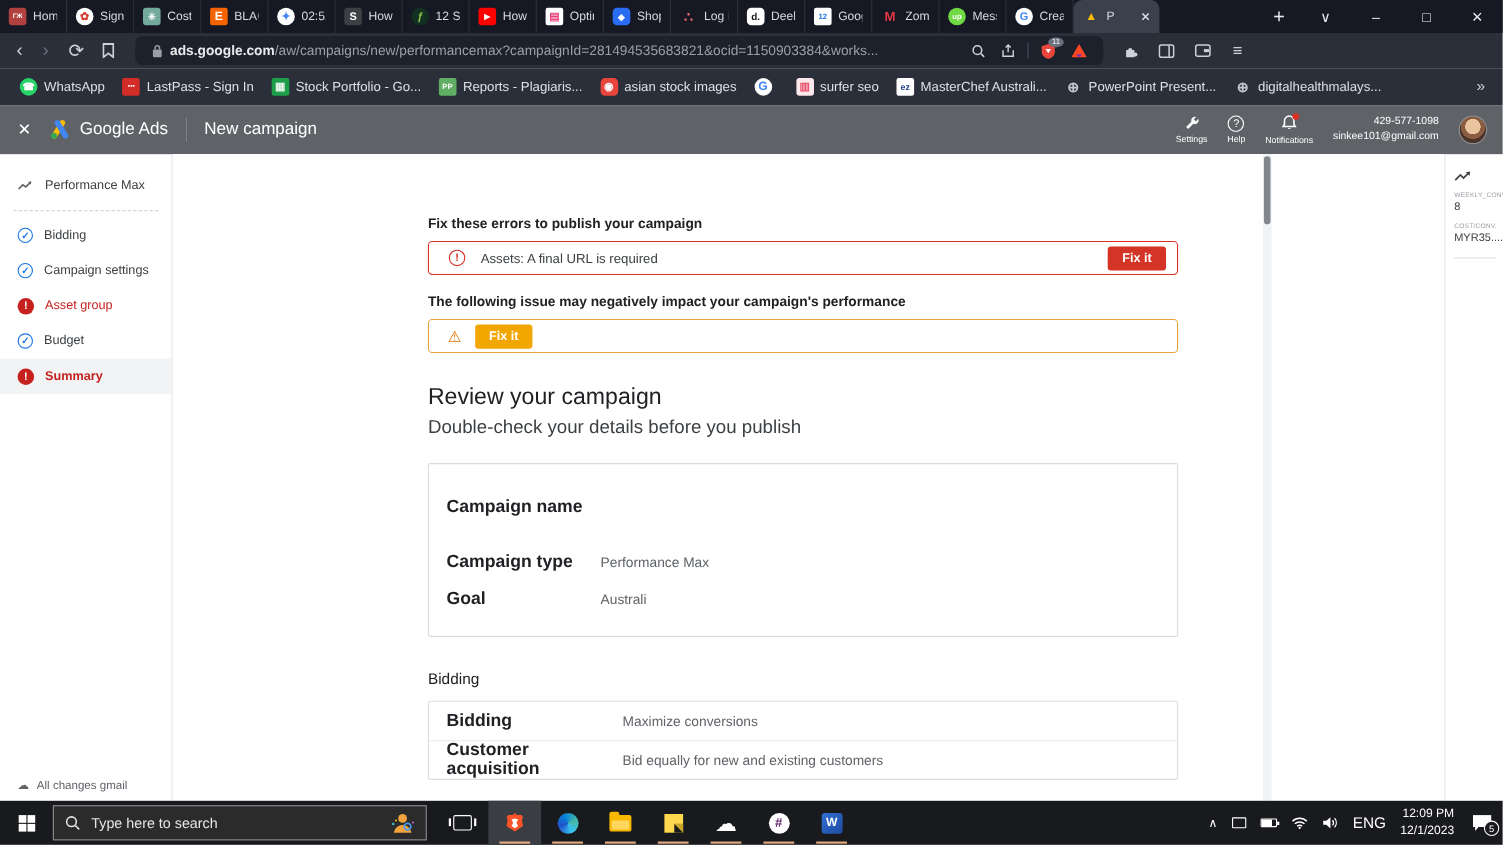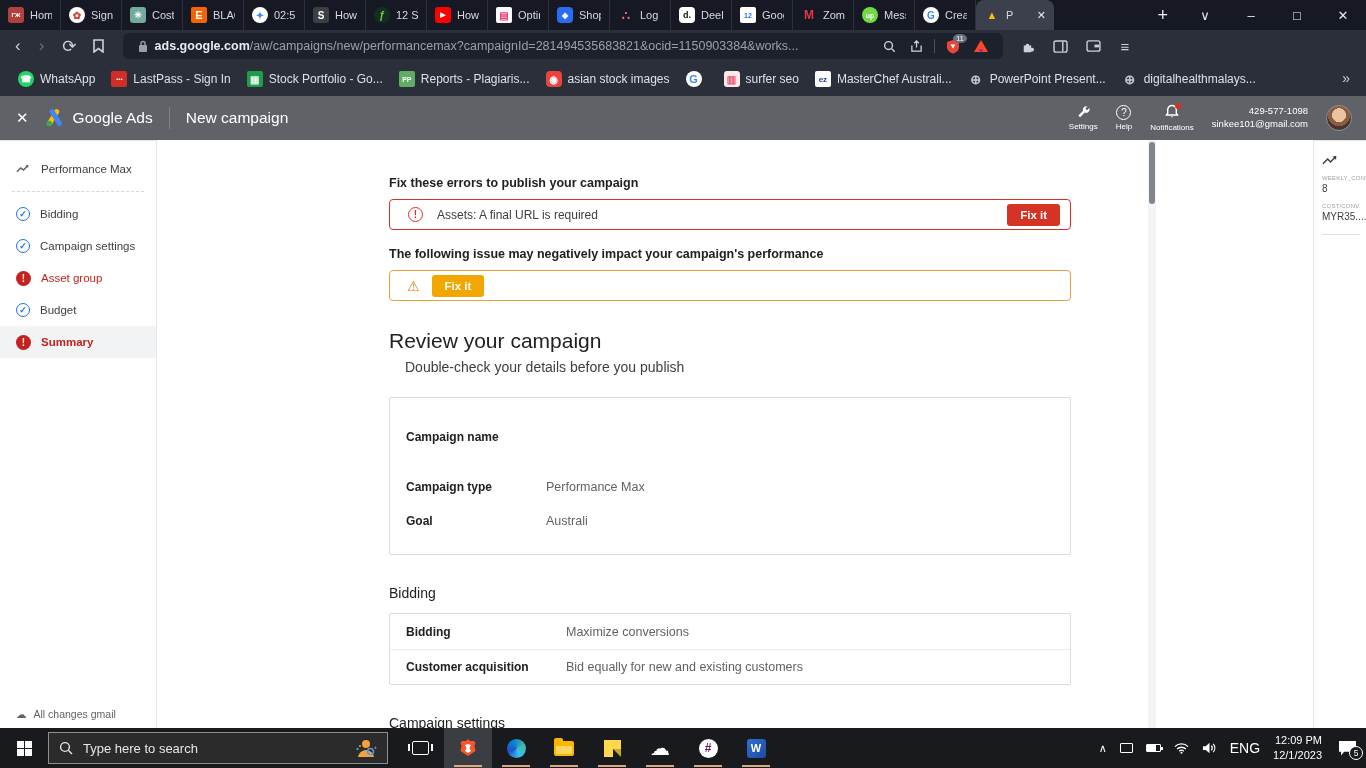--- a/index.html
+++ b/index.html
@@ -53,36 +53,36 @@
   .side-item { display:flex; align-items:center; gap:10px; height:32px; padding-left:16px; font-size:11.5px; color:#3c4043; cursor:pointer; }
   .side-item.red { color:#c5221f; }
   .side-item.selected { background:#f1f3f4; font-weight:bold; }
   .side-div { border-top:1px dashed #d4d7da; margin:6px 12px; }
   .circle-check { width:14px; height:14px; min-width:14px; border:1.6px solid #1a73e8; border-radius:50%; color:#1a73e8; font-size:9px; display:flex; align-items:center; justify-content:center; font-weight:bold; }
   .circle-error { width:15px; height:15px; min-width:15px; background:#c5221f; border-radius:50%; color:#fff; font-size:10px; display:flex; align-items:center; justify-content:center; font-weight:bold; }
   #side-footer { position:absolute; bottom:8px; left:16px; display:flex; align-items:center; gap:7px; color:#5f6368; font-size:10.5px; }
 
   #main { position:absolute; left:158px; top:0; width:1148px; height:588px; overflow:hidden; }
   .col { margin-left:231px; width:682px; }
-  .errors-header { font-size:12.5px; font-weight:bold; color:#202124; margin-top:36px; }
+  .errors-header { font-size:12.5px; font-weight:bold; color:#202124; margin-top:56px; }
   .alert { margin-top:9px; height:31px; border:1px solid #d93025; border-radius:4px; display:flex; align-items:center; background:#fff; }
   .alert.warn { border-color:#e8a33d; }
   .alert-err-ic { width:15px; height:15px; border:1.6px solid #d93025; border-radius:50%; color:#d93025; font-size:10px; font-weight:bold; display:flex; align-items:center; justify-content:center; margin:0 14px 0 18px; }
   .alert-warn-ic { color:#e37400; font-size:14px; margin:0 12px 0 17px; }
   .alert-text { font-size:12px; color:#3c4043; flex:1; }
   .fixit { font-size:11.5px; font-weight:bold; color:#fff; border:none; border-radius:3px; padding:5px 13px; margin-right:10px; cursor:pointer; }
   .fixit.red { background:#d33426; }
   .fixit.yellow { background:#f2a600; }
   .review-title { font-size:21px; color:#202124; margin-top:28px; font-weight:normal; }
-  .review-sub { font-size:14px; color:#3c4043; margin-top:6px;margin-left:16px; }
+  .review-sub { font-size:17px; color:#3c4043; margin-top:6px; }
 
   .card { border:1px solid #dadce0; border-radius:2px; background:#fff; margin-top:22px; }
   .crow { display:flex; align-items:center; padding:0 16px; }
   .crow + .crow { border-top:0; }
-  .clabel { width:140px; min-width:140px; font-size:12px; color:#202124; font-weight:bold; }
+  .clabel { width:140px; min-width:140px; font-size:16px; color:#202124; font-weight:bold; }
   .cvalue { font-size:12.5px; color:#5f6368; }
   .name-input { width:265px; height:32px; border:1px solid #80868b; border-radius:4px; font-size:12.5px; color:#3c4043; padding:0 12px; font-family:"Liberation Sans", sans-serif; }
   .sec-header { font-size:14px; color:#202124; margin-top:30px; }
   .rowcard { border:1px solid #dadce0; border-radius:2px; background:#fff; margin-top:12px; }
   .rowcard .crow { height:35px; }
   .rowcard .crow + .crow { border-top:1px solid #e8eaed; }
 
   #scrollbar { position:absolute; left:1148px; top:0; width:8px; height:588px; background:#f1f3f4; }
   #scrollthumb { position:absolute; top:2px; left:1px; width:6px; height:62px; background:#80868b; border-radius:3px; }
 

